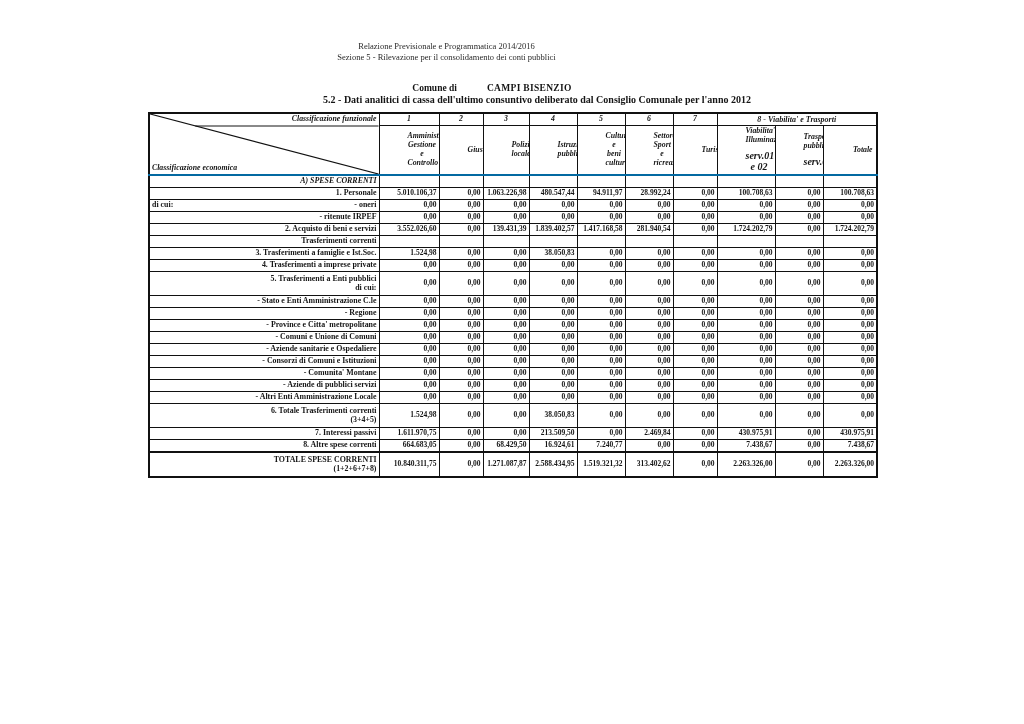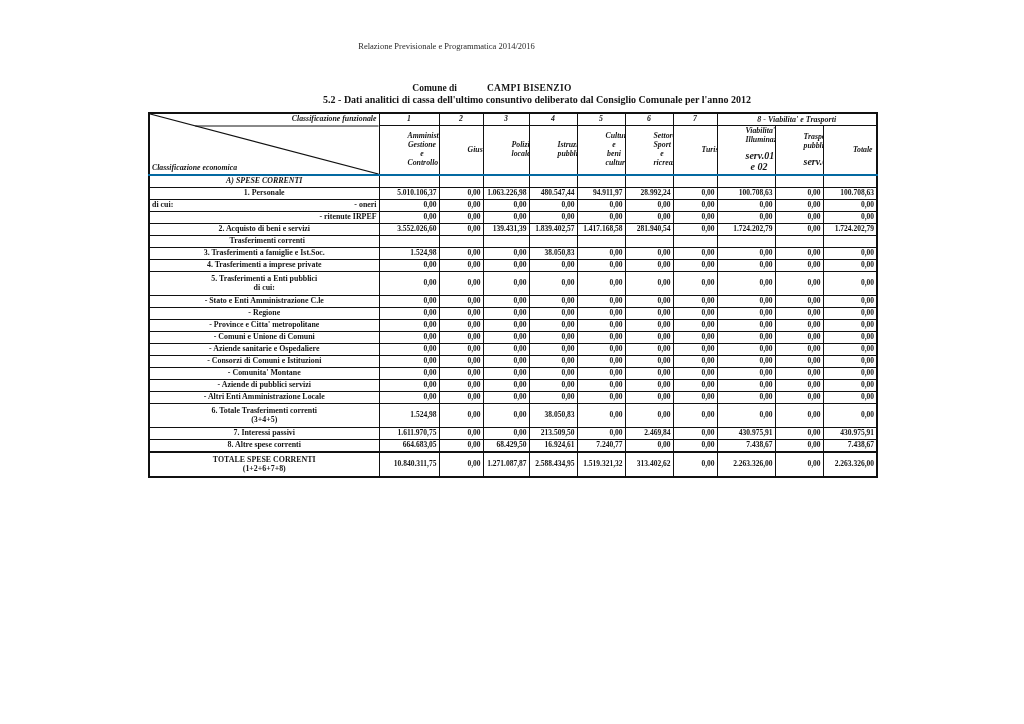--- a/index.html
+++ b/index.html
@@ -21,36 +21,37 @@
   thead th { text-align:center; font-size:7.8px; line-height:1.15;padding-left:28px; }
   tr.h1 th { height:11px; padding:0 1px; }
   tr.h2 th { height:48px; }
   th.grp8 { font-size:8px; }
   .colname .sub { display:block; margin-top:5px; font-size:10px; }
   .corner { position:relative; padding:0; }
   .corner svg { position:absolute; top:0; left:0; width:100%; height:100%; }
   .corner .c-top { position:absolute; top:1px; right:2px; font-size:7.8px; }
   .corner .c-bot { position:absolute; bottom:1px; left:2px; font-size:7.8px; }
   tbody td { height:11px; line-height:1.1; white-space:nowrap; }
-  tbody td.lbl { text-align:center; font-size:7.9px;margin-top:32px; }
+  tbody td.lbl { text-align:right; font-size:7.9px;margin-top:32px; }
   tbody td.val { text-align:right; font-size:7.5px; padding-right:2px; }
   tr.r-section td.lbl { font-style:italic; }
   tr.r-subsection td.lbl { padding-left:8px; }
   tr.r-total td { height:23px; }
   tr.r-total { border-top:2px solid #111; }
   tr.two td { height:23px; }
   thead { border-bottom:2px solid #0369a1;font-style:italic; }
   .lbl-flex { display:flex; justify-content:space-between; }
   .lbl2 { display:block; }
 </style>
 </head>
 <body>
 
 <div class="page-header">
   <div>Relazione Previsionale e Programmatica 2014/2016</div>
+  <div>Sezione 5 - Rilevazione per il consolidamento dei conti pubblici</div>
 </div>
 
 <div class="muni-line">
   <span>Comune di</span><span class="muni-name">CAMPI BISENZIO</span>
 </div>
 
 <div class="main-title">5.2 - Dati analitici di cassa dell'ultimo consuntivo deliberato dal Consiglio Comunale per l'anno 2012</div>
 
 <div class="table-wrap">
 <table>

